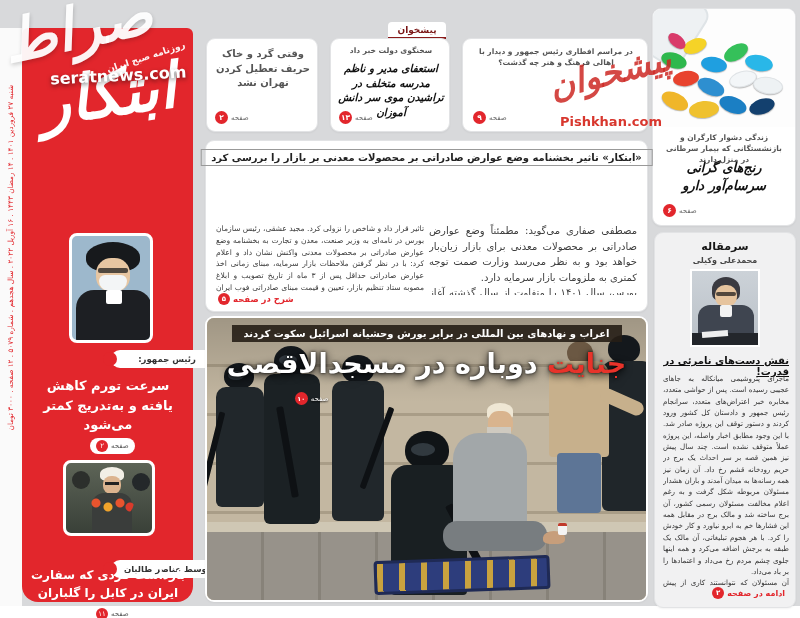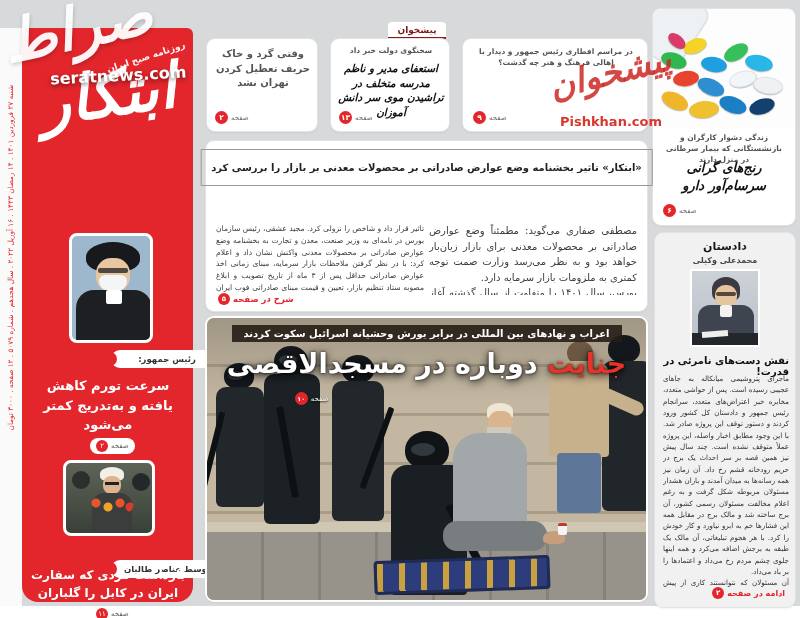--- a/index.html
+++ b/index.html
@@ -135,21 +135,21 @@
     <div class="badge" style="left:10px;bottom:8px;">
       <span class="lbl">صفحه</span>
       <span class="num">۶</span>
     </div>
   </div>
 
   <div class="abs" style="left:552px;top:52px;width:120px;font-size:34px;font-weight:900;font-style:italic;color:rgba(205,40,35,.85);transform:rotate(-14deg);text-align:center;pointer-events:none;">پیشخوان</div>
   <div class="abs" style="left:556px;top:114px;width:110px;font-size:13px;font-weight:bold;color:#d8372e;direction:ltr;text-align:center;">Pishkhan.com</div>
 
   <div class="card" style="left:205px;top:140px;width:443px;height:172px;">
-    <div class="abs" style="left:50%;top:8px;transform:translateX(-50%);border:1px solid #999;padding:12px 10px;font-size:10px;font-weight:bold;color:#222;white-space:nowrap;">«ابتکار» تاثیر بخشنامه وضع عوارض صادراتی بر محصولات معدنی بر بازار را بررسی کرد</div>
+    <div class="abs" style="left:50%;top:8px;transform:translateX(-50%);border:1px solid #999;padding:2px 10px;font-size:10px;font-weight:bold;color:#222;white-space:nowrap;">«ابتکار» تاثیر بخشنامه وضع عوارض صادراتی بر محصولات معدنی بر بازار را بررسی کرد</div>
     <div class="abs" style="right:10px;top:82px;width:208px;font-size:10px;color:#3c3c3c;text-align:justify;line-height:1.55;white-space:pre-line;overflow:hidden;height:72px;margin-left:31px;">مصطفی صفاری می‌گوید: مطمئناً وضع عوارض صادراتی بر محصولات معدنی برای بازار زیان‌بار خواهد بود و به نظر می‌رسد وزارت صمت توجه کمتری به ملزومات بازار سرمایه دارد.
 بورس، سال ۱۴۰۱ را متفاوت از سال گذشته آغاز کرد و روزهای بیشتری را با رشد همراه بود و شاخص کل بورس حتی از یک میلیون و ۴۷۰ هزار واحد نیز فراتر رفت. البته در میان روزهای خوب بازار، خبر وضع عوارض صادراتی بر محصولات معدنی، شاخص را تحت</div>
     <div class="abs" style="left:10px;top:82px;width:208px;font-size:7.6px;color:#3c3c3c;text-align:justify;line-height:1.55;white-space:pre-line;overflow:hidden;height:72px;">تاثیر قرار داد و شاخص را نزولی کرد. مجید عشقی، رئیس سازمان بورس در نامه‌ای به وزیر صنعت، معدن و تجارت به بخشنامه وضع عوارض صادراتی بر محصولات معدنی واکنش نشان داد و اعلام کرد: با در نظر گرفتن ملاحظات بازار سرمایه، مبنای زمانی اخذ عوارض صادراتی حداقل پس از ۳ ماه از تاریخ تصویب و ابلاغ مصوبه ستاد تنظیم بازار، تعیین و قیمت مبنای صادراتی فوب ایران از هفته اول دی ۱۴۰۰ به هفته پایانی ۱۴۰۰ تغییر و اعمال شود.</div>
     <div class="red-note abs" style="left:12px;bottom:6px;">
       <span>شرح در صفحه</span>
       <span class="num">۵</span>
     </div>
   </div>
 
   <div class="card" style="left:205px;top:316px;width:443px;height:286px;overflow:hidden;border:2px solid #fff;">
@@ -218,32 +218,32 @@
       <span style="color:#fff;">دوباره در مسجدالاقصی</span>
     </div>
     <div class="abs" style="left:50%;top:7px;transform:translateX(-50%);background:rgba(38,30,22,.9);color:#fff;font-size:10px;font-weight:bold;padding:3px 12px;white-space:nowrap;">اعراب و نهادهای بین المللی در برابر یورش وحشیانه اسرائیل سکوت کردند</div>
     <div class="abs" style="left:20%;top:74px;display:flex;align-items:center;gap:3px;">
       <span style="font-size:7px;color:#fff;text-shadow:0 1px 2px #000;">صفحه</span>
       <span style="width:13px;height:13px;border-radius:50%;background:#e2262c;color:#fff;font-size:6.5px;display:flex;align-items:center;justify-content:center;font-weight:bold;">۱۰</span>
     </div>
   </div>
 
   <div class="card" style="left:654px;top:232px;width:142px;height:376px;background:#f1f1f2;">
-    <div class="abs" style="left:0;top:7px;width:100%;text-align:center;font-size:11px;font-weight:900;color:#161616;">دادستان</div>
+    <div class="abs" style="left:0;top:7px;width:100%;text-align:center;font-size:11px;font-weight:900;color:#161616;">سرمقاله</div>
     <div class="abs" style="left:0;top:23px;width:100%;text-align:center;font-size:8px;font-weight:bold;color:#444;">محمدعلی وکیلی</div>
     <div class="abs" style="left:35px;top:36px;width:70px;height:78px;border:2px solid #fff;background:linear-gradient(#ccd2d8,#b9c0c7);overflow:hidden;">
       <div class="abs" style="left:20px;top:6px;width:28px;height:24px;background:#3a3a40;border-radius:50% 50% 30% 30%;"></div>
       <div class="abs" style="left:23px;top:14px;width:22px;height:22px;background:#e6c49e;border-radius:45%;"></div>
       <div class="abs" style="left:24px;top:21px;width:20px;height:4px;background:rgba(20,20,20,.7);border-radius:2px;"></div>
       <div class="abs" style="left:6px;top:34px;width:56px;height:36px;background:#3f4550;border-radius:12px 12px 0 0;"></div>
       <div class="abs" style="left:28px;top:34px;width:12px;height:12px;background:#f2f2f2;border-radius:2px;"></div>
       <div class="abs" style="left:0;top:62px;width:70px;height:16px;background:#23262b;"></div>
       <div class="abs" style="left:10px;top:60px;width:26px;height:6px;background:#eee;transform:rotate(-4deg);"></div>
     </div>
-    <div class="abs" style="left:8px;top:122px;width:126px;font-size:10px;font-weight:900;color:#101010;">نقش دست‌های نامرئی در قدرت!</div>
+    <div class="abs" style="left:8px;top:122px;width:126px;font-size:10px;font-weight:900;color:#101010;text-decoration:underline;">نقش دست‌های نامرئی در قدرت!</div>
     <div class="abs" style="left:8px;top:140px;width:126px;height:214px;font-size:7.1px;color:#333;text-align:justify;line-height:1.6;white-space:pre-line;overflow:hidden;">ماجرای پتروشیمی میانکاله به جاهای عجیبی رسیده است. پس از حواشی متعدد، مخابره خبر اعتراض‌های متعدد، سرانجام رئیس جمهور و دادستان کل کشور ورود کردند و دستور توقف این پروژه صادر شد. با این وجود مطابق اخبار واصله، این پروژه عملاً متوقف نشده است. چند سال پیش نیز همین قصه بر سر احداث یک برج در حریم رودخانه قشم رخ داد. آن زمان نیز همه رسانه‌ها به میدان آمدند و باران هشدار مسئولان مربوطه شکل گرفت و به رغم اعلام مخالفت مسئولان رسمی کشور، آن برج ساخته شد و مالک برج در مقابل همه این فشارها خم به ابرو نیاورد و کار خودش را کرد. با هر هجوم تبلیغاتی، آن مالک یک طبقه به برجش اضافه می‌کرد و همه اینها جلوی چشم مردم رخ می‌داد و اعتمادها را بر باد می‌داد.
 آن مسئولان که نتوانستند کاری از پیش ببرند بعضاً یا بازنشسته شده‌اند یا به دیار حق رفته‌اند اما برج رودخانه قشم بر سر رودخانه خودنمایی می‌کند. امروز نیز شاهد مورد دیگری مانند آن هستیم. مسئولان عالی کشور دستور توقف پروژه میانکاله را صادر کردند اما پروژه متوقف نمی‌شود. حتی در ماجرای خودرو نیز وضع به همین شکل است. انگار اراده‌ای فوق اراده رسمی در کشور حاکم است. سال‌هاست که شاهد دست بالای برخی از مابهتران نسبت به قوای رسمی کشور هستیم. اراده قوه مجریه، قوه قضاییه و جامعه مدنی به میدان می‌آیند اما انگار مافیا دست برتر را دارد. البته قدرت مافیا به این موارد محدود نمی‌شود. بلکه کلیت اقتصاد ایران، زیر سایه قدرت مافیا، بی‌رمق و ناکارآمد شده است.</div>
     <div class="red-note abs" style="right:10px;bottom:8px;font-size:8px;">
       <span>ادامه در صفحه</span>
       <span class="num">۲</span>
     </div>
   </div>
 
   <div class="abs" style="left:2px;top:-6px;font-size:58px;font-weight:900;font-style:italic;color:rgba(255,255,255,.95);transform:rotate(-12deg);text-shadow:0 2px 4px rgba(0,0,0,.18);pointer-events:none;">صراط</div>
   <div class="abs" style="left:50px;top:66px;font-size:16px;font-weight:bold;color:#fff;direction:ltr;transform:rotate(-3deg);text-shadow:0 2px 4px rgba(0,0,0,.5);">seratnews.com</div>

